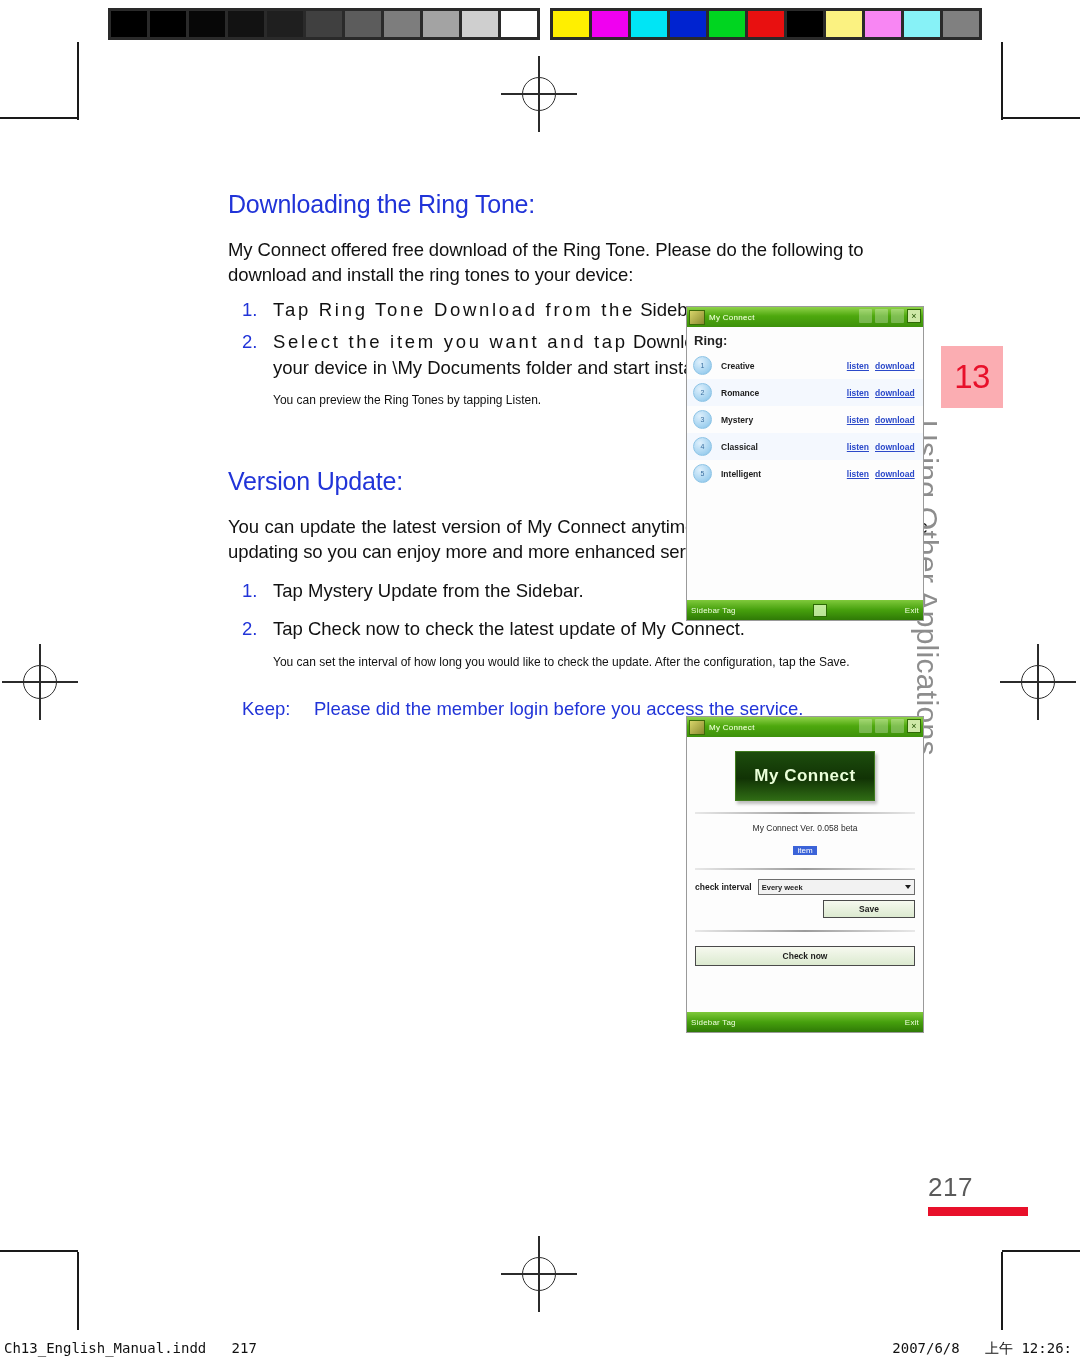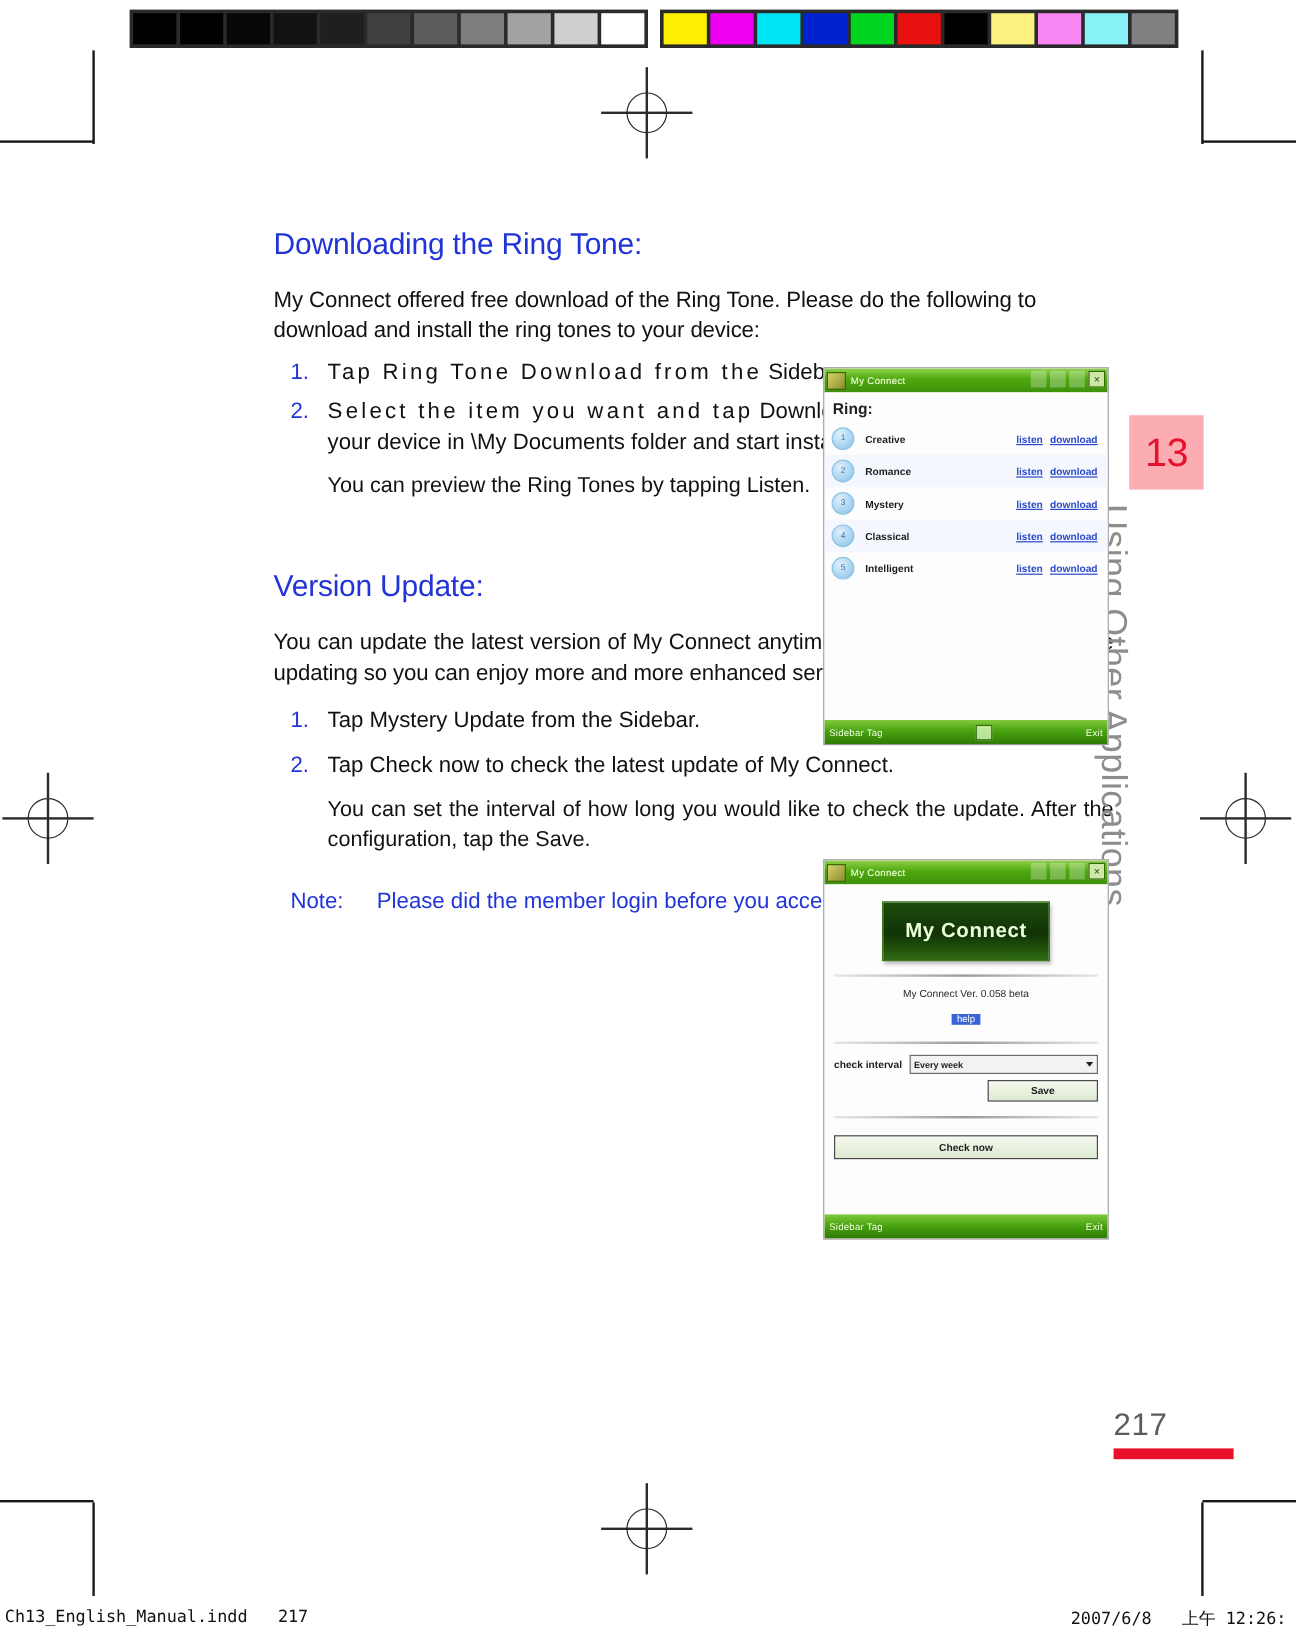--- a/index.html
+++ b/index.html
@@ -107,21 +107,21 @@
   }
   ol.steps > li .num {
     position: absolute;
     left: 14px;
     top: 0;
     color: #2134d8;
   }
   .wide-track { letter-spacing: 2.7px; }
   .sub-para {
     padding-left: 45px;
-    font-size: 18px;
+    font-size: 12px;
     line-height: 1.39;
     color: #111;
     margin-top: 12px;
   }
   .note-block {
     margin-top: 26px;
     padding-left: 14px;
     color: #2134d8;
     font-size: 18.5px;
     line-height: 1.4;
@@ -506,21 +506,21 @@
     </li>
     <li>
       <span class="num">2.</span>
       <span>Tap Check now to check the latest update of My Connect.</span>
     </li>
   </ol>
 
   <p class="sub-para para-justify">You can set the interval of how long you would like to check the update. After the configuration, tap the Save.</p>
 
   <div class="note-block">
-    <span class="note-label">Note:</span>
+    <span class="note-label">Keep:</span>
     <span class="note-text">Please did the member login before you access the service.</span>
   </div>
 </div>
 
 <div id="chapter-tab">
   <span class="chap-num">13</span>
 </div>
 <div id="chapter-title">Using Other Applications</div>
 
 <div id="page-number-block">
@@ -594,21 +594,21 @@
       <div class="tray-ico"></div>
       <div class="tray-ico"></div>
       <div class="tray-close">×</div>
     </div>
   </div>
   <div class="ppc-canvas">
     <div class="vu-logo">My Connect</div>
     <div class="vu-hr"></div>
     <div class="vu-ver">My Connect Ver. 0.058 beta</div>
     <div class="vu-help">
-      <span>help</span>
+      <span>item</span>
     </div>
     <div class="vu-hr" style="margin-top:11px;"></div>
     <div class="vu-row">
       <span class="vu-label">check interval</span>
       <span class="vu-select">
         <span>Every week</span>
         <span class="caret"></span>
       </span>
     </div>
     <div class="vu-save-wrap">

